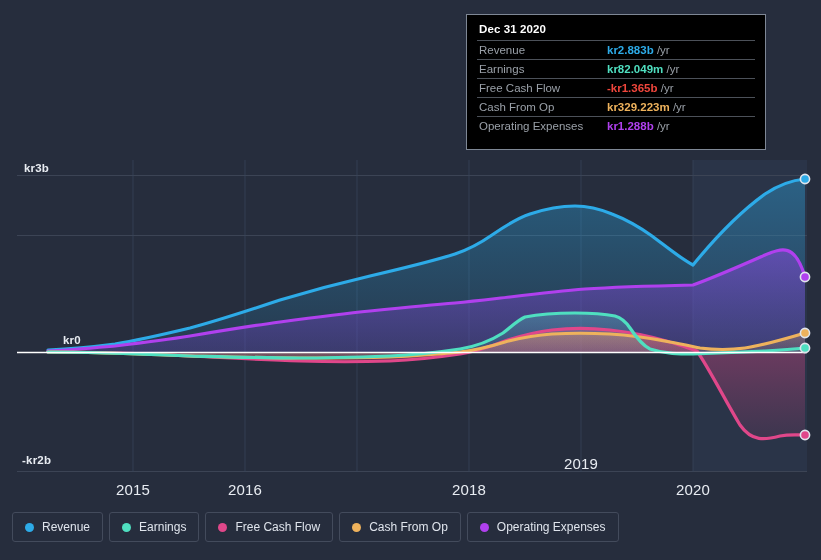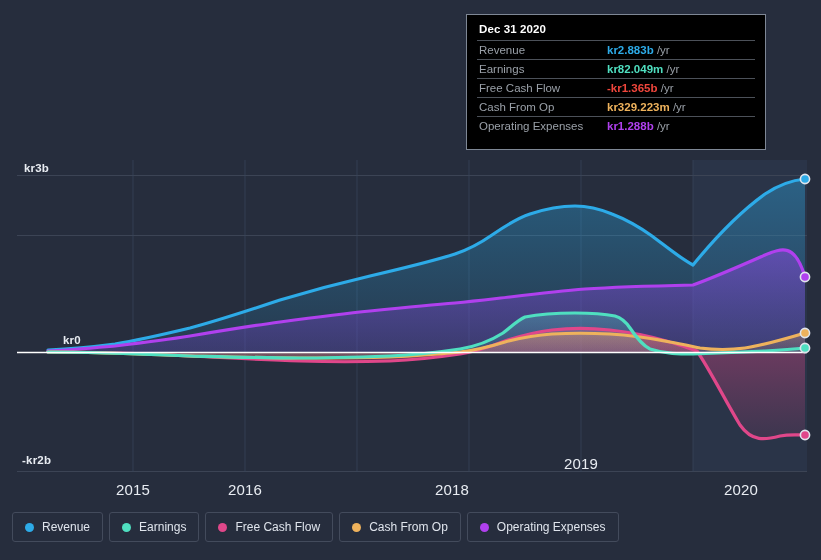--- a/index.html
+++ b/index.html
@@ -190,23 +190,23 @@
     </g>
   </svg>
 
   <div class="ylabel" style="left:24px; top:140px;margin-top:22px;">kr3b</div>
   <div class="ylabel" style="left:20px; top:334px;margin-left:43px;">kr0</div>
   <div class="ylabel" style="left:22px; top:454px;">-kr2b</div>
 
   <div class="xlabel" style="left:133px; top:481px;">2015</div>
   <div class="xlabel" style="left:245px; top:481px;">2016</div>
   <div class="xlabel" style="left:357px; top:481px;margin-top:44px;">2017</div>
-  <div class="xlabel" style="left:452px; top:481px;">2018</div>
+  <div class="xlabel" style="left:469px; top:481px;">2018</div>
   <div class="xlabel" style="left:581px; top:455px;">2019</div>
-  <div class="xlabel" style="left:693px; top:481px;margin-left:48px;">2020</div>
+  <div class="xlabel" style="left:693px; top:481px;">2020</div>
 
   <div id="tooltip">
     <div class="tt-title">Dec 31 2020</div>
     <table>
       <tbody>
         <tr>
           <td class="tt-label">Revenue</td>
           <td>
             <span class="tt-val" style="color:#2dabe8">kr2.883b</span>
             <span class="tt-unit">/yr</span>

